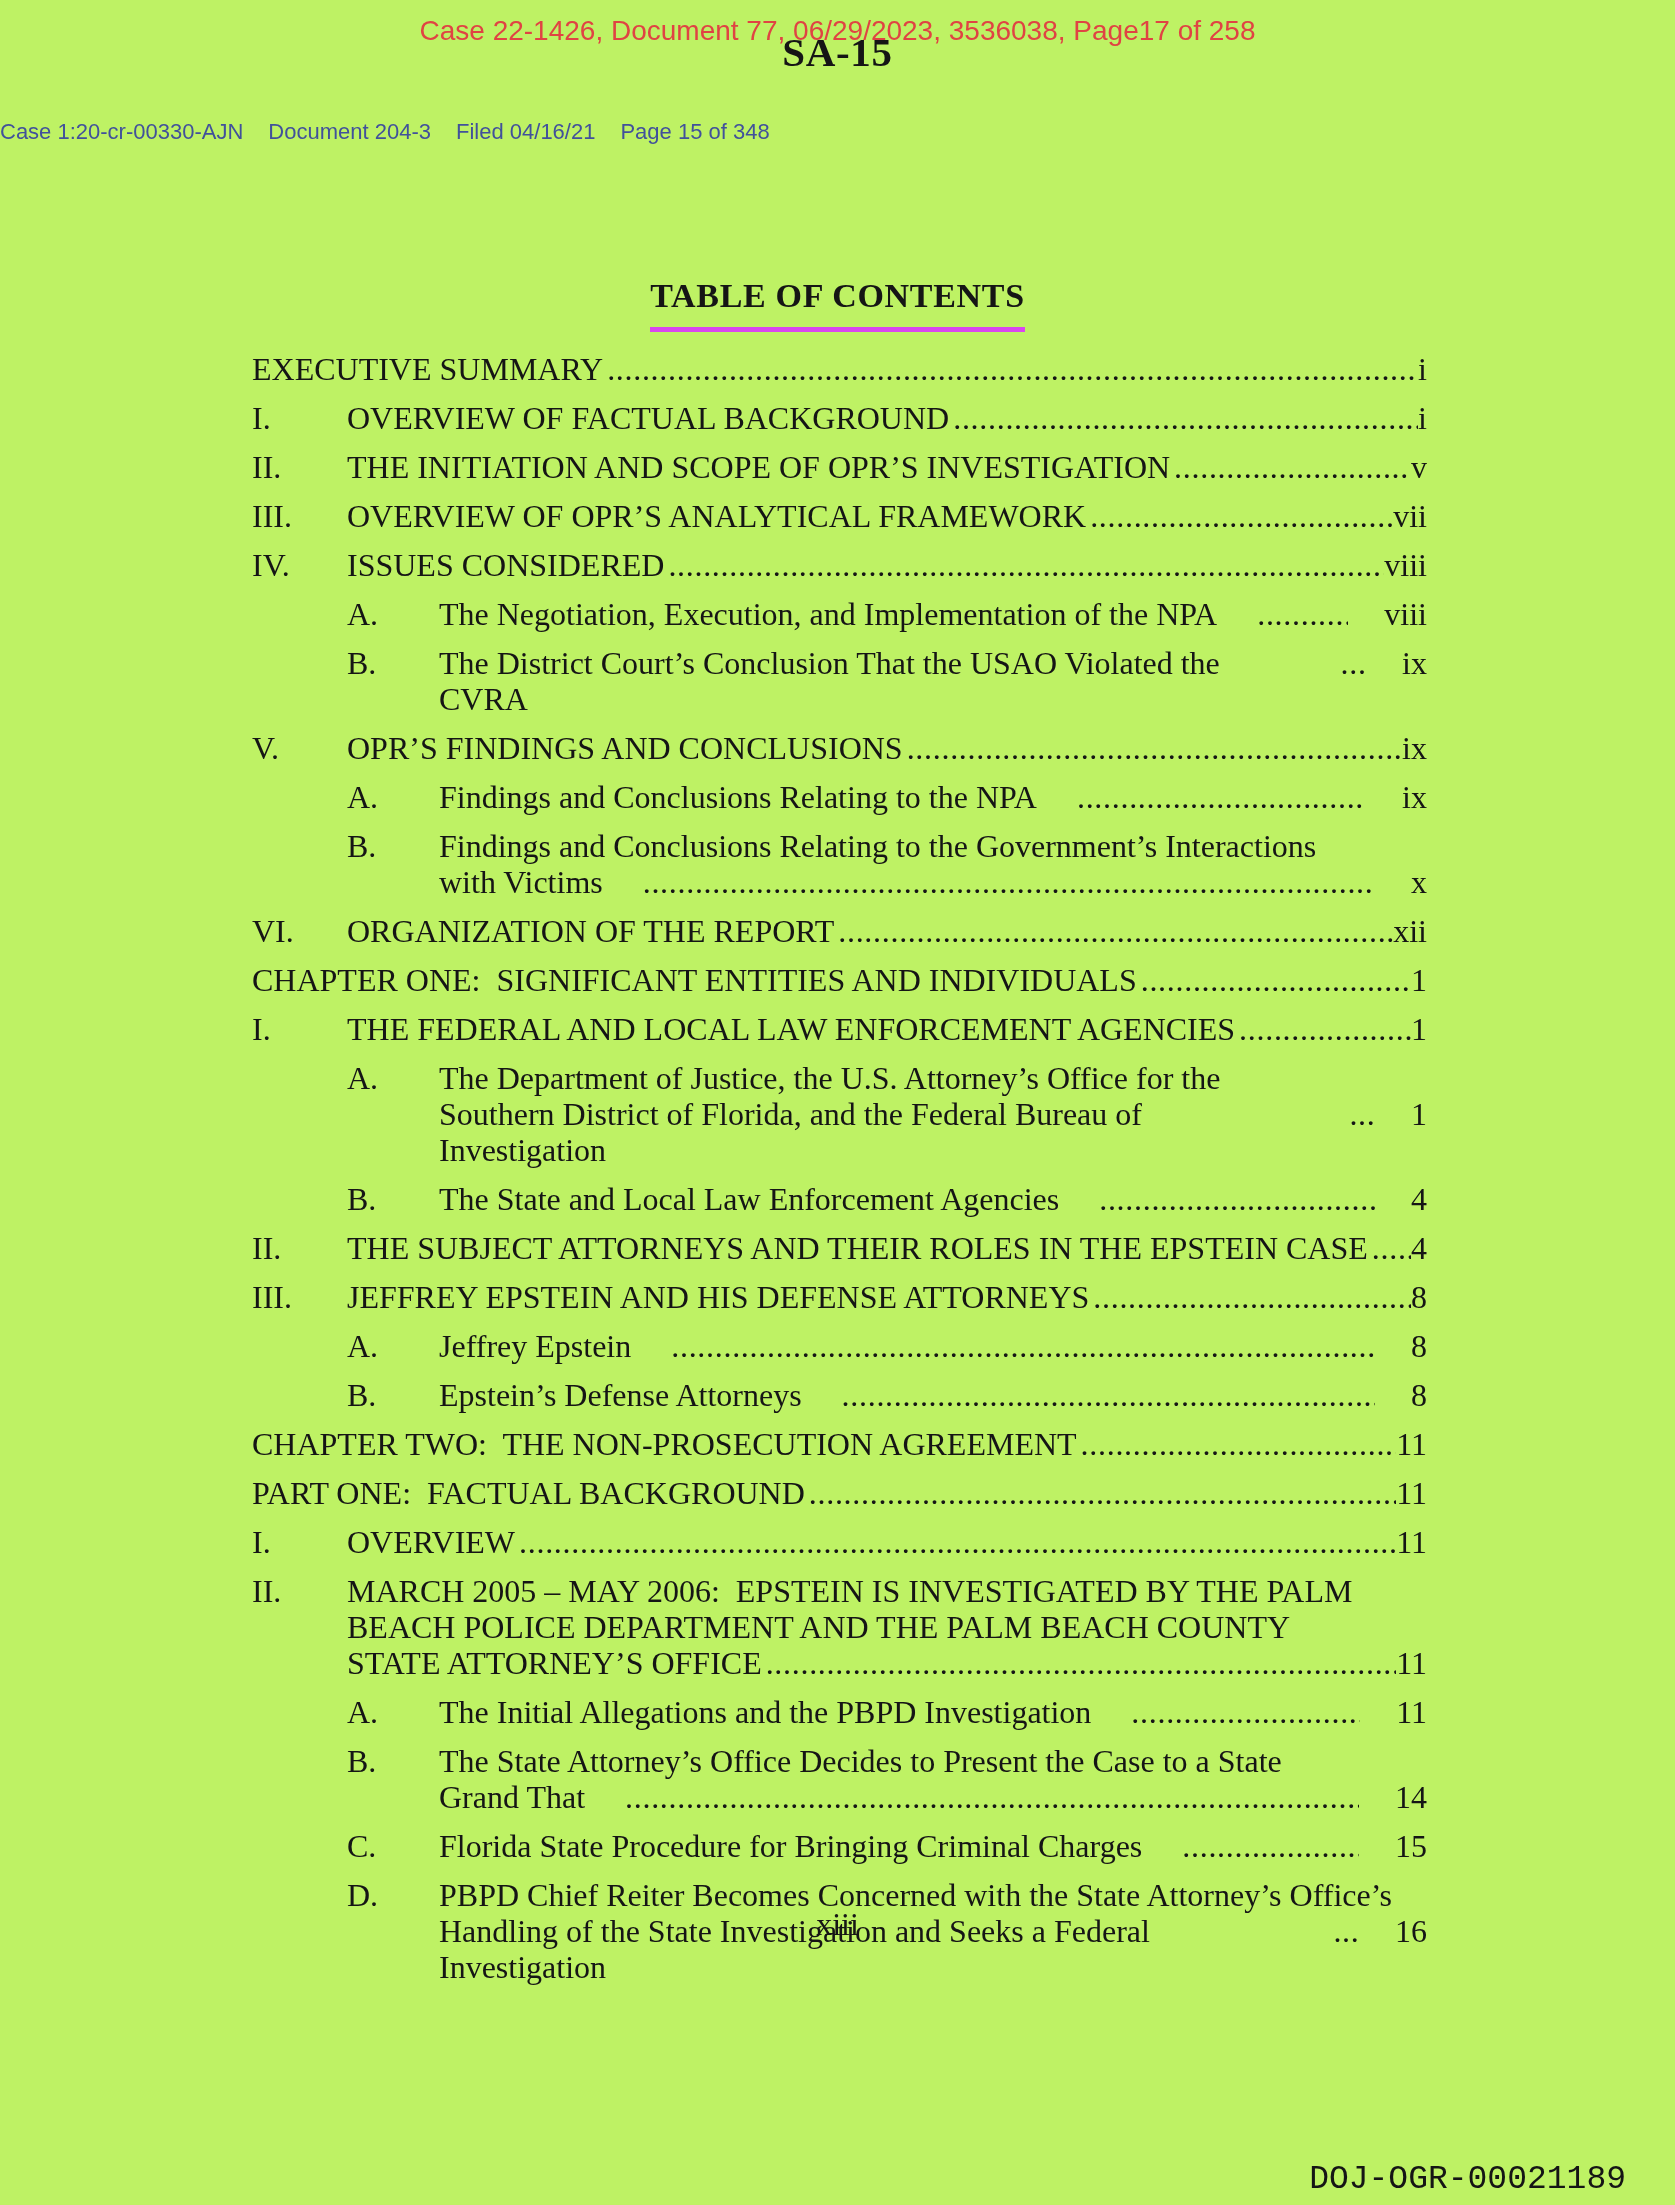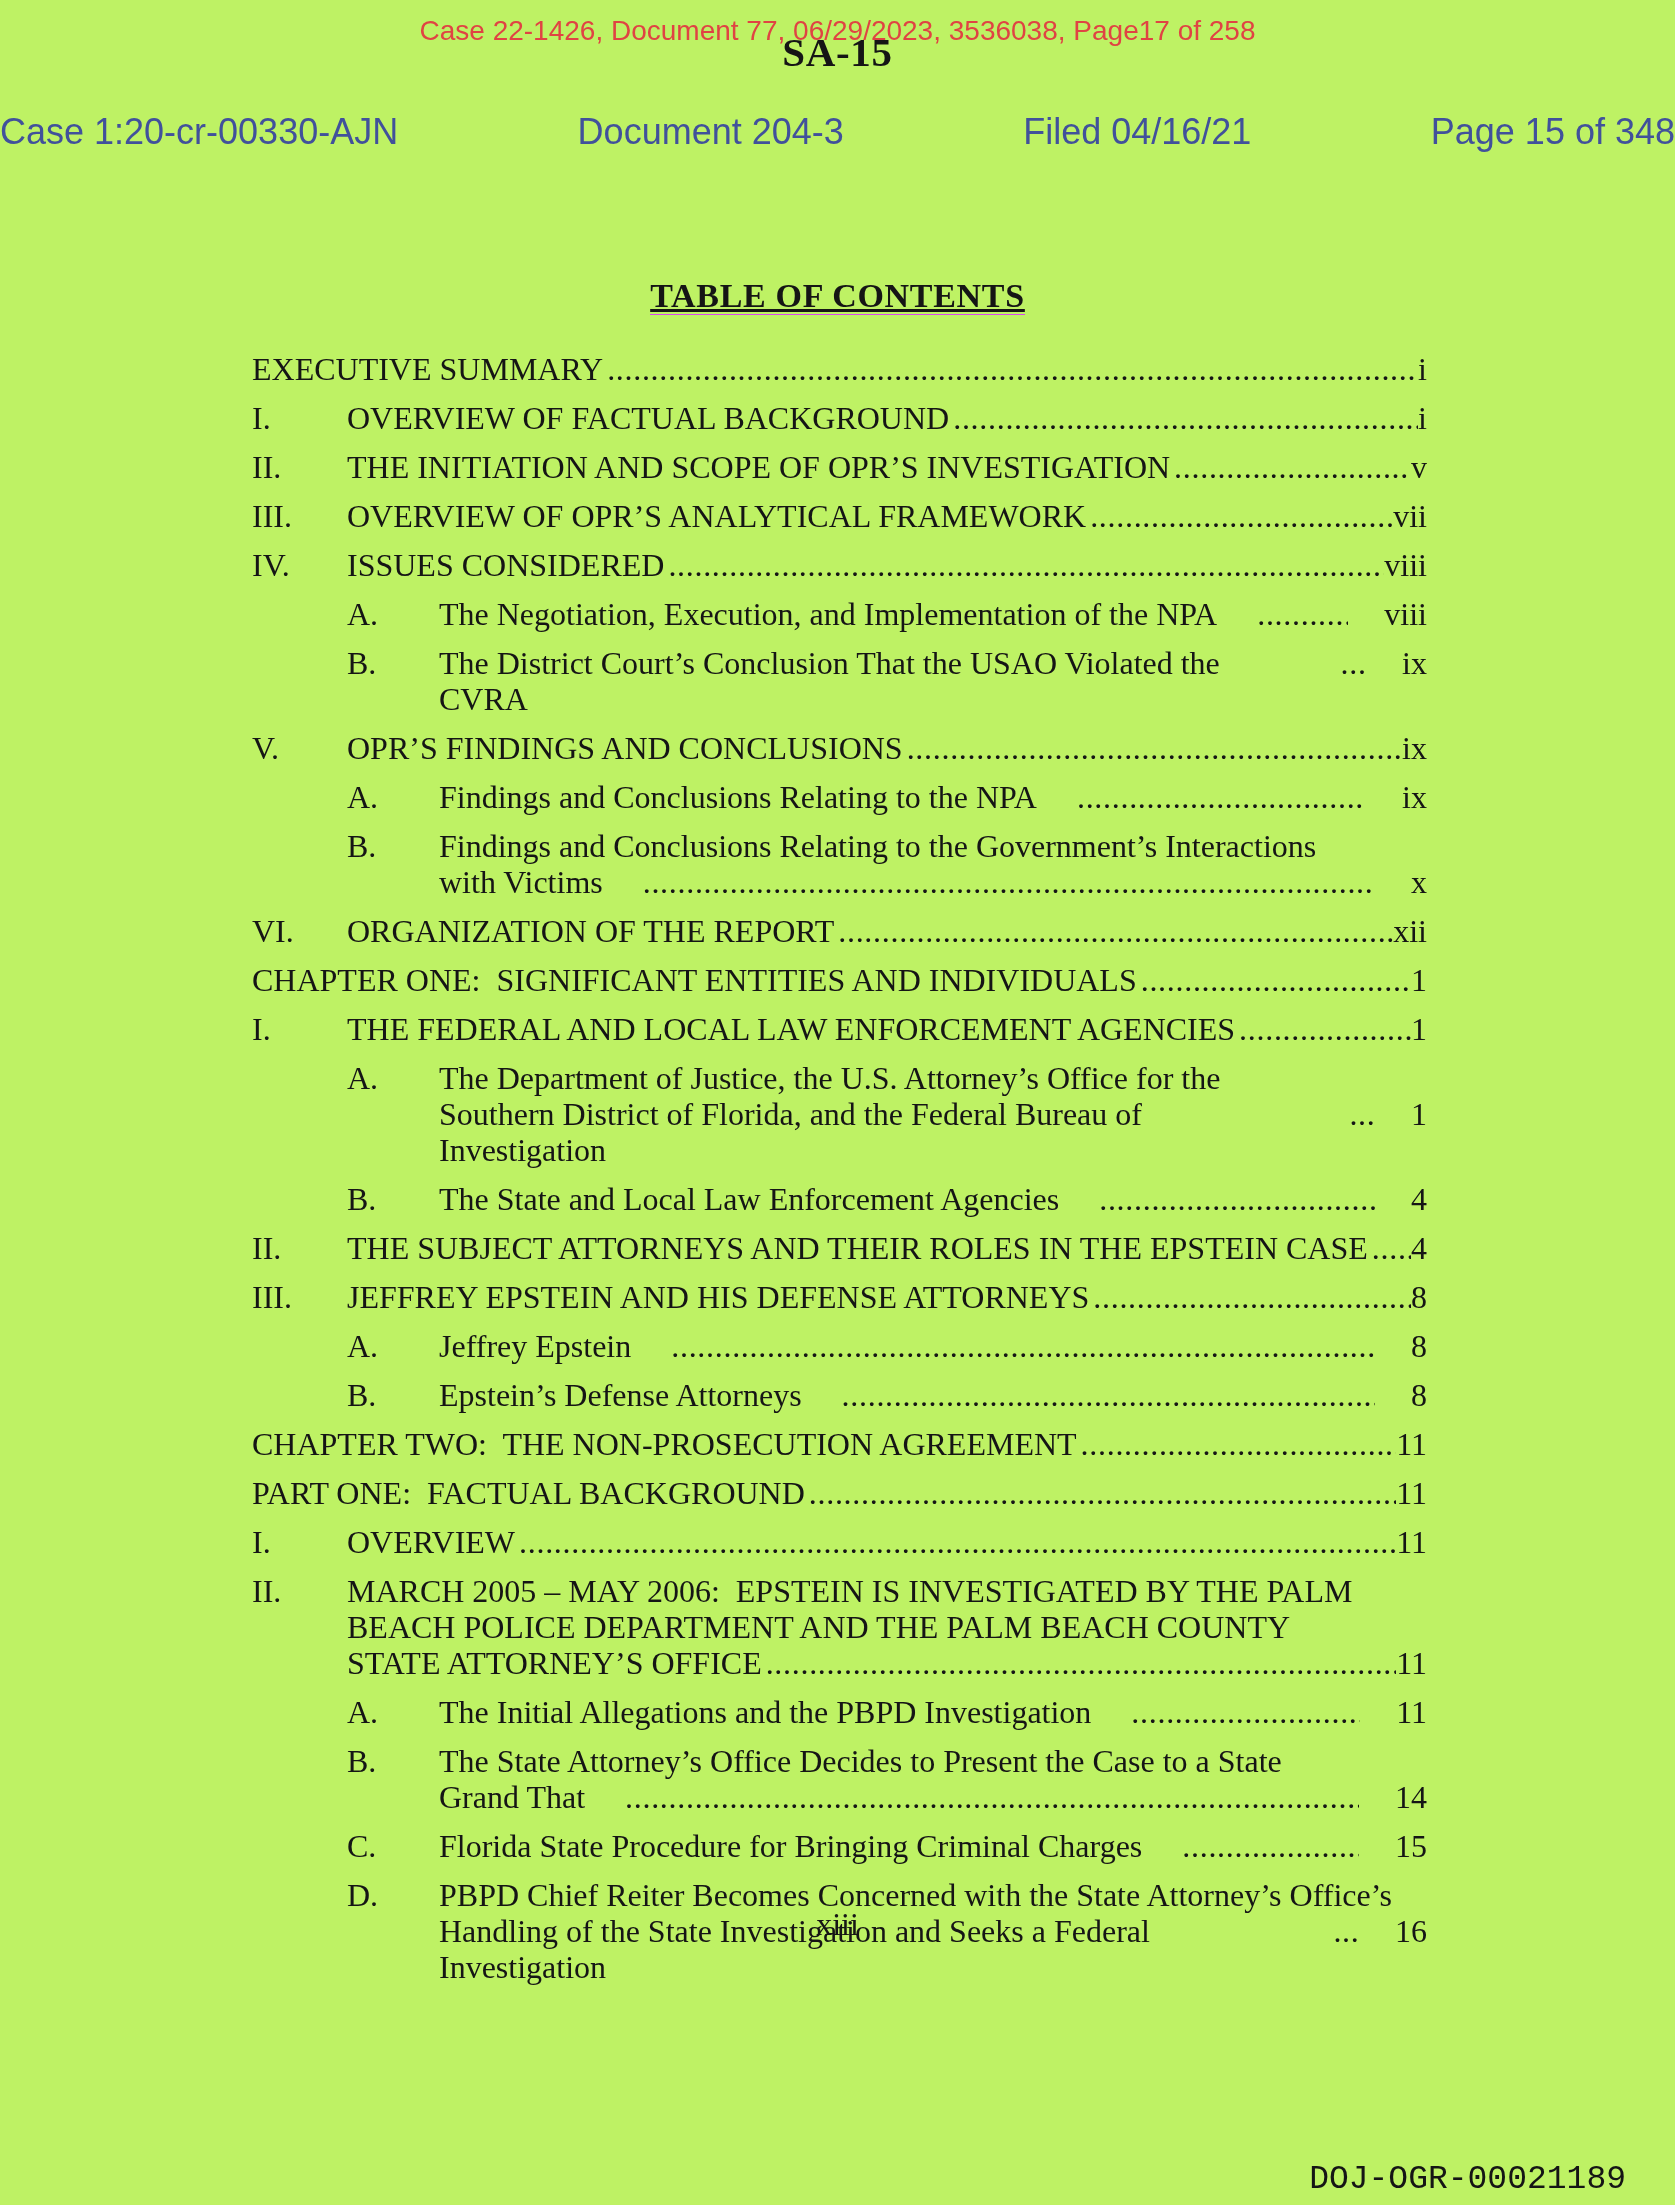--- a/index.html
+++ b/index.html
@@ -23,37 +23,36 @@
     letter-spacing: 0px;
   }
   .stamp-sa {
     position: absolute; top: 29px; left: 0; width: 100%;
     text-align: center;
     font-size: 41px; line-height: 47px; font-weight: bold;
     letter-spacing: 0.7px;
   }
   .stamp-blue {
     position: absolute; top: 117px; left: 0; width: 100%;
-    display: flex; justify-content: space-between; gap: 25px;
+    display: flex; justify-content: flex-start; gap: 25px;
     font-family: "Liberation Sans", sans-serif;
-    font-size: 36px; line-height: 30px;
+    font-size: 22px; line-height: 30px;
   }
 
   
   .toc-title-wrap {
     position: absolute; top: 279px; left: 0; width: 100%;
     text-align: center;
   }
   .toc-title {
     display: inline-block;
     font-size: 34px; line-height: 34px; font-weight: bold;
     letter-spacing: 0.7px;
-    border-bottom: 1px solid #d946ef;
-    padding-bottom: 1px;
-    text-decoration: underline;
+    border-bottom: 5px solid #d946ef;
+    padding-bottom: 14px;
   }
 
   
   .toc {
     position: absolute; top: 351px; left: 252px;
     width: 1175px;
     font-size: 32px;
     font-family: Liberation Serif, serif;
   }
   .entry { position: relative; margin-top: 13px; }

